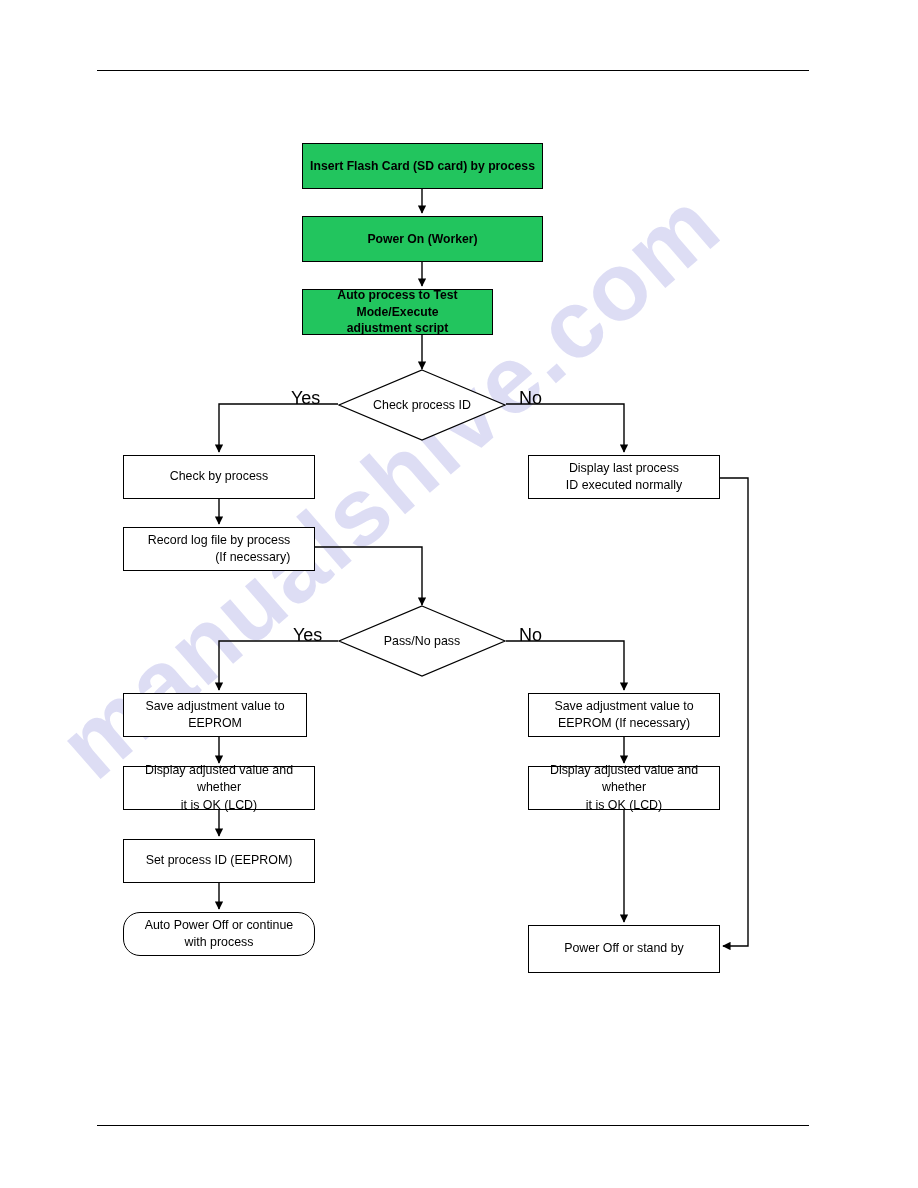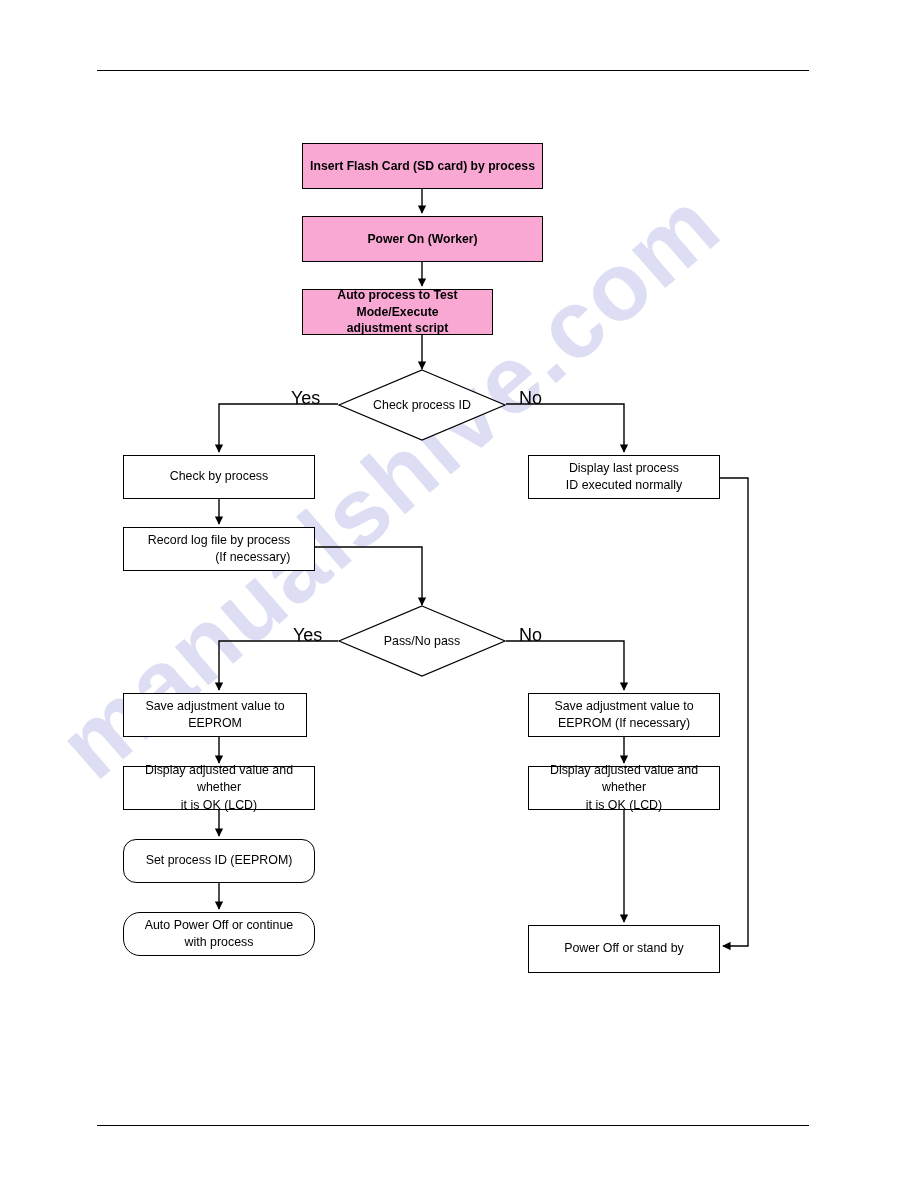--- a/index.html
+++ b/index.html
@@ -70,21 +70,21 @@
     display: flex;
     align-items: center;
     justify-content: center;
     text-align: center;
     font-size: 12.4px;
     line-height: 1.38;
     padding: 2px 6px;
     z-index: 3;
   }
   .node.shaded {
-    background: #f9a8d4;
+    background: #22c55e;
     font-weight: 700;
     font-size: 12.2px;
   }
 
   .decision {
     position: absolute;
     z-index: 3;
   }
   .decision .dtext {
     position: absolute;
@@ -222,21 +222,21 @@
     <span>Save adjustment value to EEPROM</span>
   </div>
 
   <div class="node" style="left:123px; top:766px; width:192px; height:44px;">
     <div>
       <div>Display adjusted value and whether</div>
       <div>it is OK (LCD)</div>
     </div>
   </div>
 
-  <div class="node" style="left:123px; top:839px; width:192px; height:44px;border-radius:13px;">
+  <div class="node" style="left:123px; top:839px; width:192px; height:44px;">
     <span>Set process ID (EEPROM)</span>
   </div>
 
   <div class="node" style="left:123px; top:912px; width:192px; height:44px;border-radius:17px;">
     <div>
       <div>Auto Power Off or continue</div>
       <div>with process</div>
     </div>
   </div>
 

